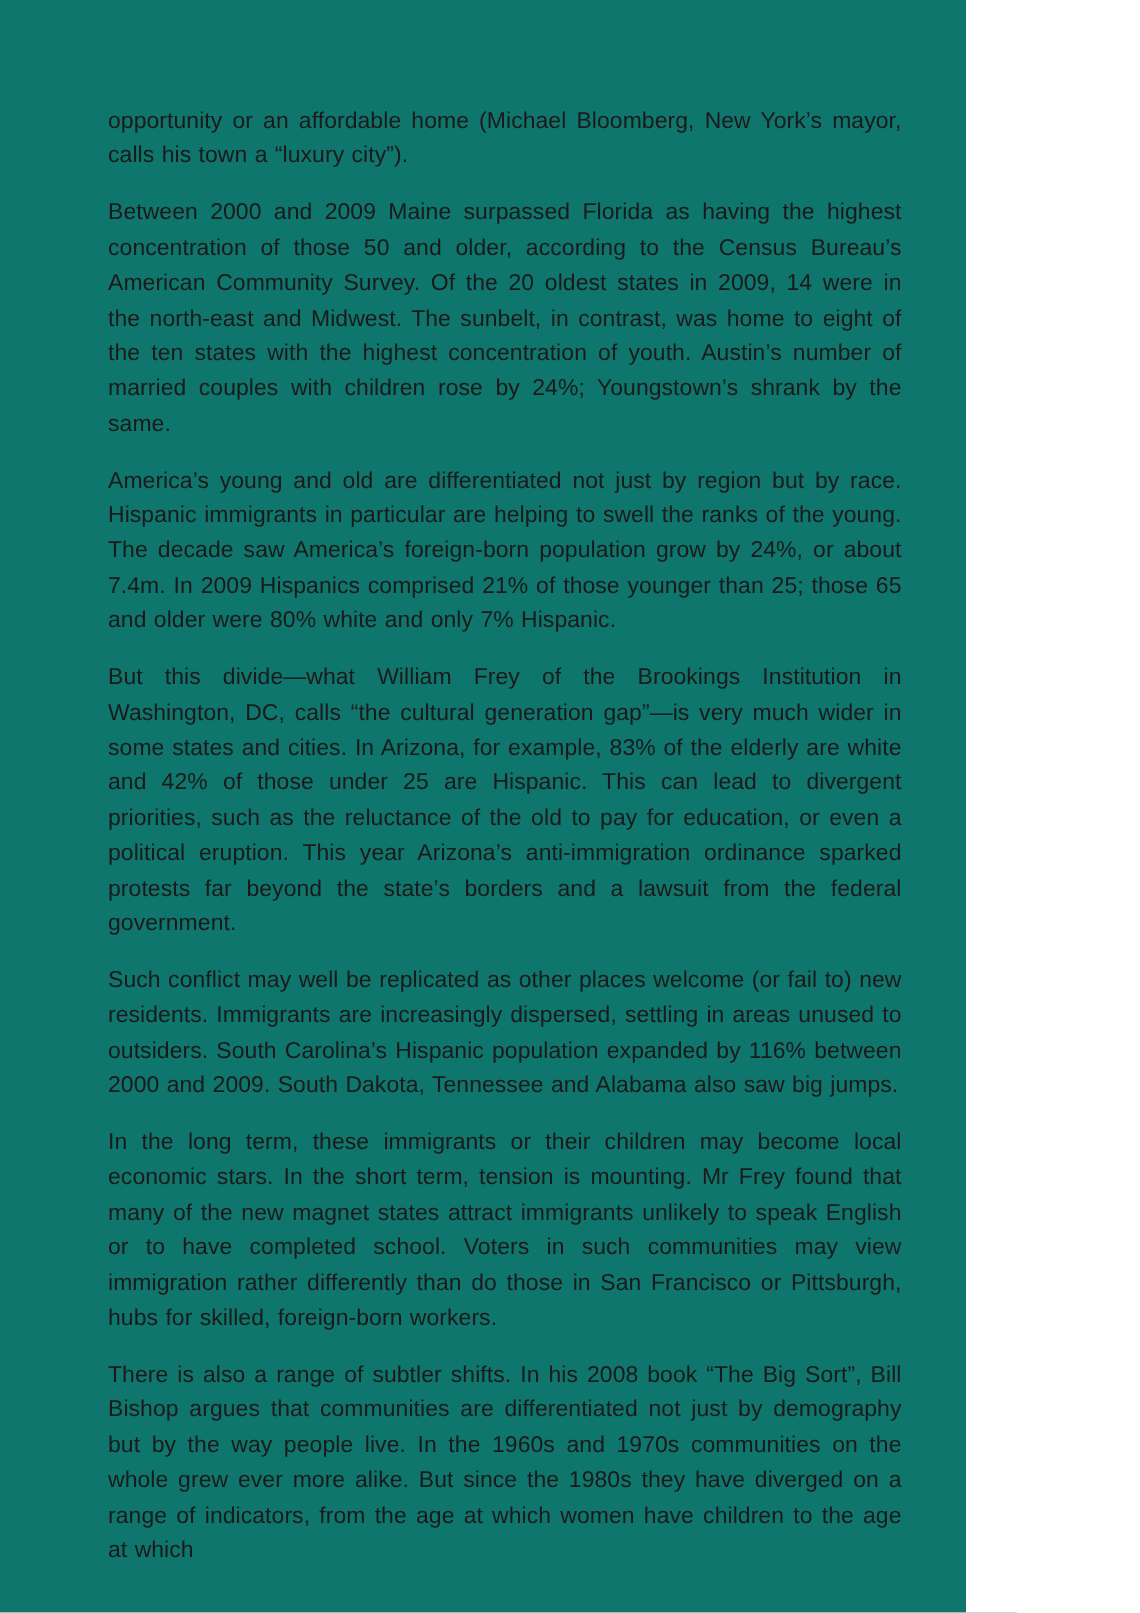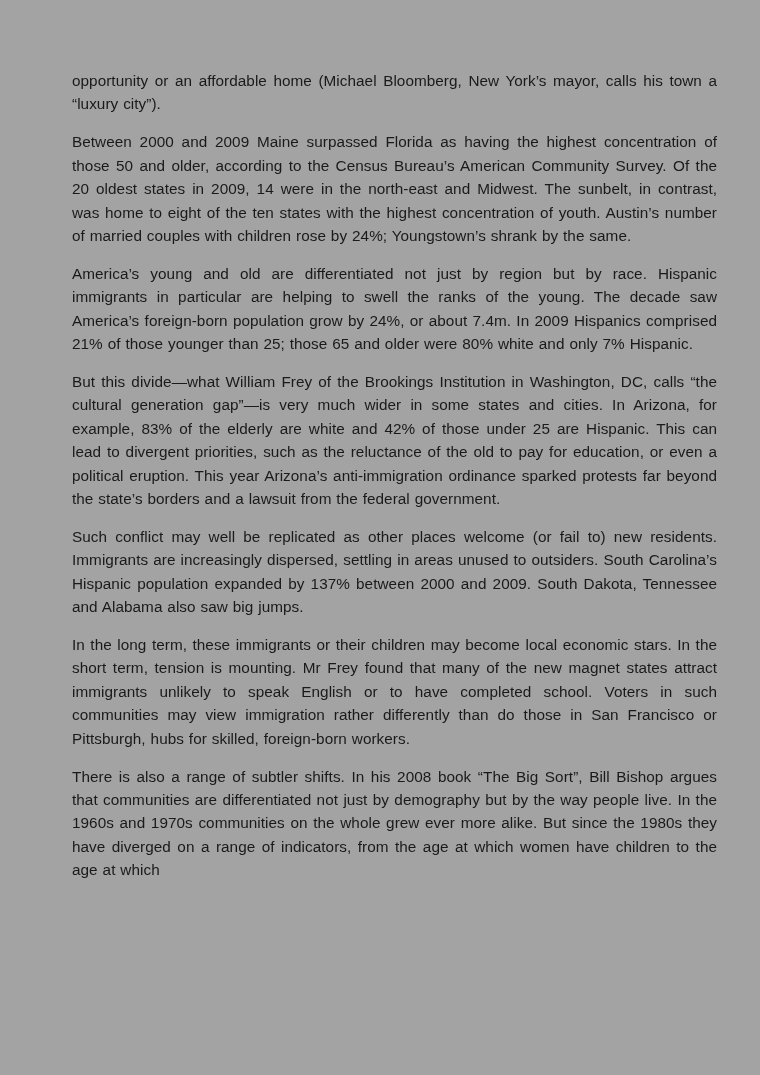--- a/index.html
+++ b/index.html
@@ -1,20 +1,20 @@
 <!DOCTYPE html>
 <html><head>
   <meta charset="utf-8">
   <style>
     html, body { margin: 0; padding: 0; background: #ffffff; }
     body { width: 760px; height: 1075px; overflow: hidden; }
     .page {
       position: relative;
-      width: 760px; height: 1075px;
-      background: #a3a3a3;
+      width: 644px; height: 1075px;
+      background: #0f766e;
       box-sizing: border-box;
       padding: 69px 43px 0 72px;
     }
     .para {
       font-family: "Liberation Sans", sans-serif;
       font-size: 15.3px;
       line-height: 23.4px;
       color: #1a1a1a;
       text-align: justify;
       margin: 0 0 14.5px 0;
@@ -23,16 +23,16 @@
     }
   </style>
 </head>
 <body>
 
 <div class="page">
   <p class="para">opportunity or an affordable home (Michael Bloomberg, New York’s mayor, calls his town a “luxury city”).</p>
   <p class="para">Between 2000 and 2009 Maine surpassed Florida as having the highest concentration of those 50 and older, according to the Census Bureau’s American Community Survey. Of the 20 oldest states in 2009, 14 were in the north-east and Midwest. The sunbelt, in contrast, was home to eight of the ten states with the highest concentration of youth. Austin’s number of married couples with children rose by 24%; Youngstown’s shrank by the same.</p>
   <p class="para">America’s young and old are differentiated not just by region but by race. Hispanic immigrants in particular are helping to swell the ranks of the young. The decade saw America’s foreign-born population grow by 24%, or about 7.4m. In 2009 Hispanics comprised 21% of those younger than 25; those 65 and older were 80% white and only 7% Hispanic.</p>
   <p class="para">But this divide—what William Frey of the Brookings Institution in Washington, DC, calls “the cultural generation gap”—is very much wider in some states and cities. In Arizona, for example, 83% of the elderly are white and 42% of those under 25 are Hispanic. This can lead to divergent priorities, such as the reluctance of the old to pay for education, or even a political eruption. This year Arizona’s anti-immigration ordinance sparked protests far beyond the state’s borders and a lawsuit from the federal government.</p>
-  <p class="para">Such conflict may well be replicated as other places welcome (or fail to) new residents. Immigrants are increasingly dispersed, settling in areas unused to outsiders. South Carolina’s Hispanic population expanded by 137% between 2000 and 2009. South Dakota, Tennessee and Alabama also saw big jumps.</p>
+  <p class="para">Such conflict may well be replicated as other places welcome (or fail to) new residents. Immigrants are increasingly dispersed, settling in areas unused to outsiders. South Carolina’s Hispanic population expanded by 116% between 2000 and 2009. South Dakota, Tennessee and Alabama also saw big jumps.</p>
   <p class="para">In the long term, these immigrants or their children may become local economic stars. In the short term, tension is mounting. Mr Frey found that many of the new magnet states attract immigrants unlikely to speak English or to have completed school. Voters in such communities may view immigration rather differently than do those in San Francisco or Pittsburgh, hubs for skilled, foreign-born workers.</p>
   <p class="para">There is also a range of subtler shifts. In his 2008 book “The Big Sort”, Bill Bishop argues that communities are differentiated not just by demography but by the way people live. In the 1960s and 1970s communities on the whole grew ever more alike. But since the 1980s they have diverged on a range of indicators, from the age at which women have children to the age at which</p>
 </div>
 
 </body></html>

